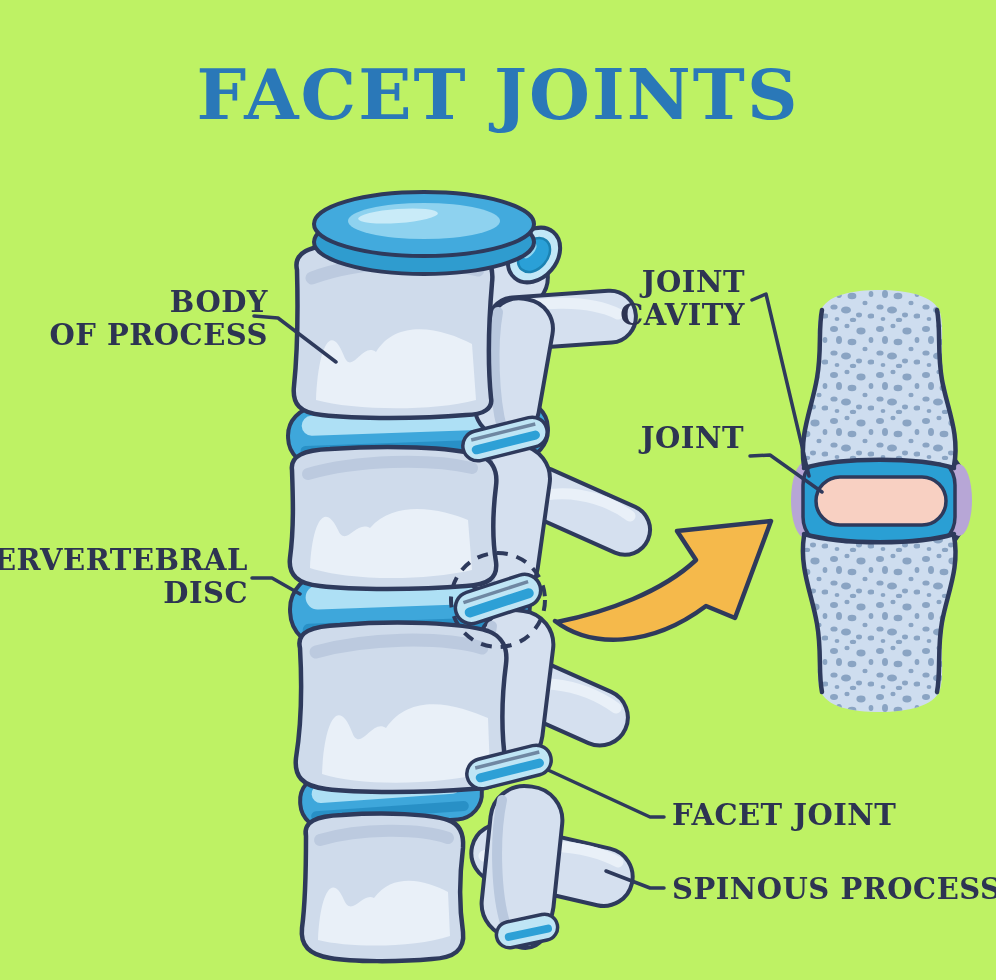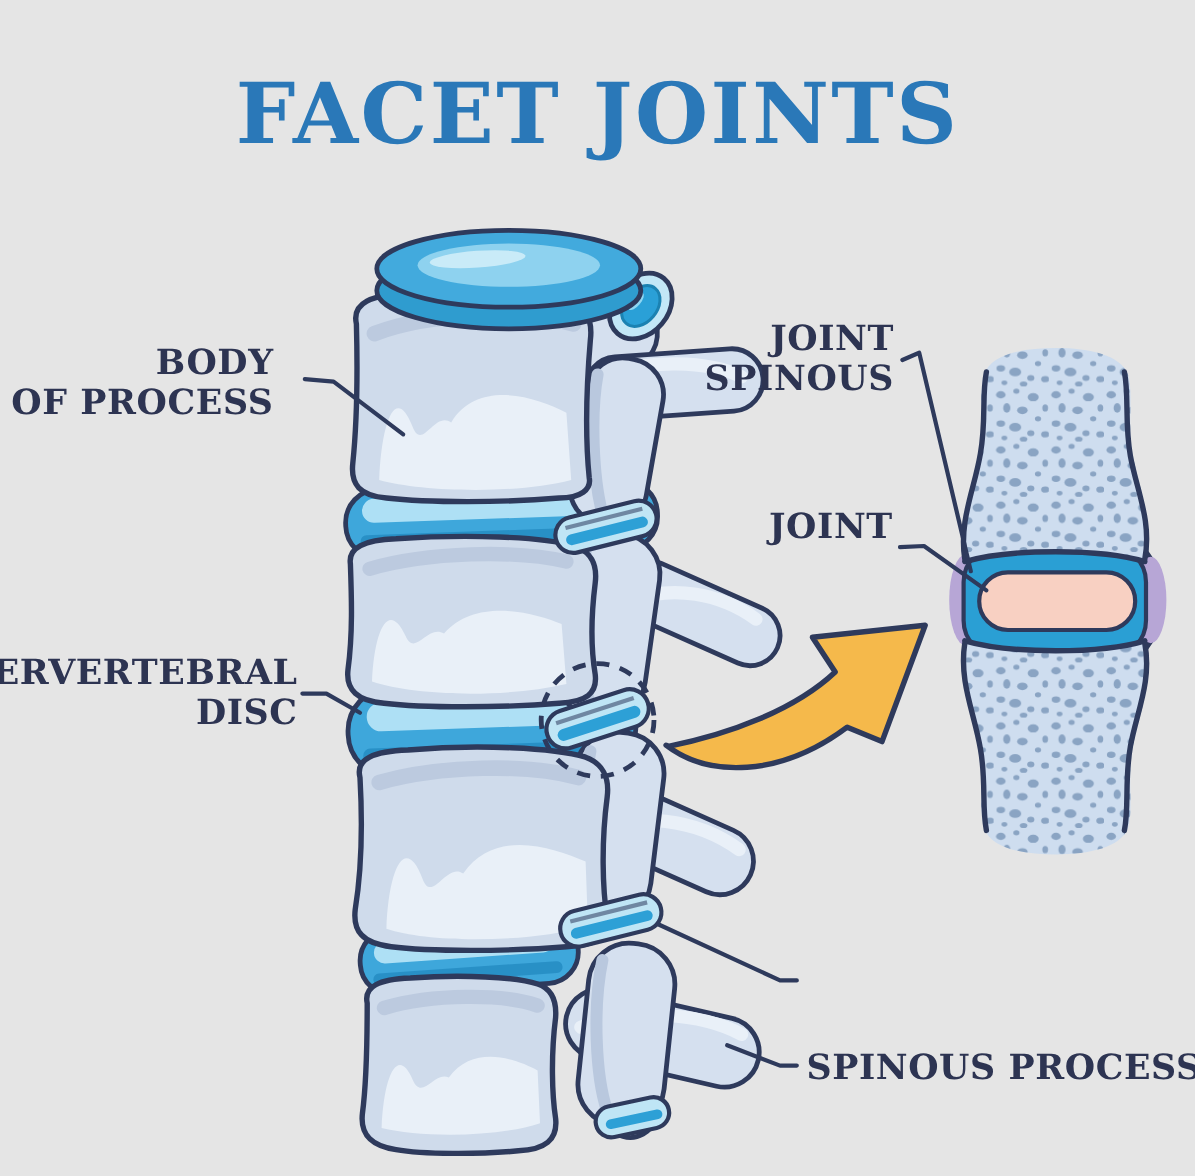--- a/index.html
+++ b/index.html
@@ -1,16 +1,16 @@
 <!DOCTYPE html>
 <html><head>
 <meta charset="utf-8">
 <style>
   html,body{margin:0;padding:0;background:#ffffff;}
-  .canvas{position:relative;width:996px;height:980px;background:#e5e5e5;overflow:hidden;
+  .canvas{position:relative;width:996px;height:980px;background:#bef264;overflow:hidden;
           font-family:"DejaVu Serif","Liberation Serif",serif;}
   .title{position:absolute;top:60px;left:0;width:996px;text-align:center;
          font-weight:bold;font-size:70px;line-height:1;color:#2a78b8;letter-spacing:2px;}
   .lbl{position:absolute;font-weight:bold;font-size:29px;line-height:33px;
        color:#2d3452;letter-spacing:.5px;white-space:nowrap;}
   .lbl span{display:block;}
   .lbl.right{text-align:right;}
   svg{position:absolute;top:0;left:0;}
 </style>
 </head>
@@ -172,37 +172,40 @@
     <g fill="none" stroke="#2e3a5c" stroke-width="3.5" stroke-linecap="round" stroke-linejoin="round">
       <polyline points="254,316 278,318 336,362"></polyline>
       <polyline points="252,578 272,578 300,594"></polyline>
       <polyline points="752,300 766,294 809,476"></polyline>
       <polyline points="750,456 770,455 822,492"></polyline>
       <polyline points="548,770 650,817 664,817"></polyline>
       <polyline points="606,871 650,888 664,888"></polyline>
     </g>
   </svg>
 
-  <div class="lbl right" style="top:286px;right:768px;">
+  <div class="lbl right" style="top:286px;right:728px;">
     <span>BODY</span>
     <span>OF PROCESS</span>
   </div>
 
   <div class="lbl right" style="top:544px;right:748px;">
     <span>INTERVERTEBRAL</span>
     <span>DISC</span>
   </div>
 
   <div class="lbl right" style="top:266px;right:251px;">
     <span>JOINT</span>
-    <span>SPINOUS</span>
+    <span>CAVITY</span>
   </div>
 
   <div class="lbl right" style="top:422px;right:252px;">
     <span>JOINT</span>
   </div>
 
+  <div class="lbl" style="top:799px;left:672px;">
+    <span>FACET JOINT</span>
+  </div>
 
   <div class="lbl" style="top:873px;left:672px;">
     <span>SPINOUS PROCESS</span>
   </div>
 
 </div>
 
 </body></html>

